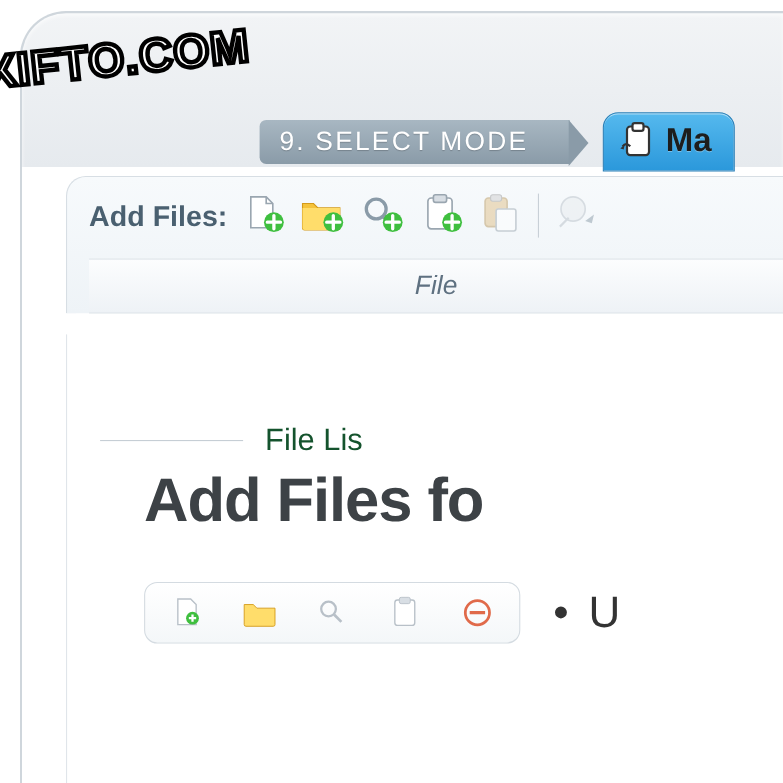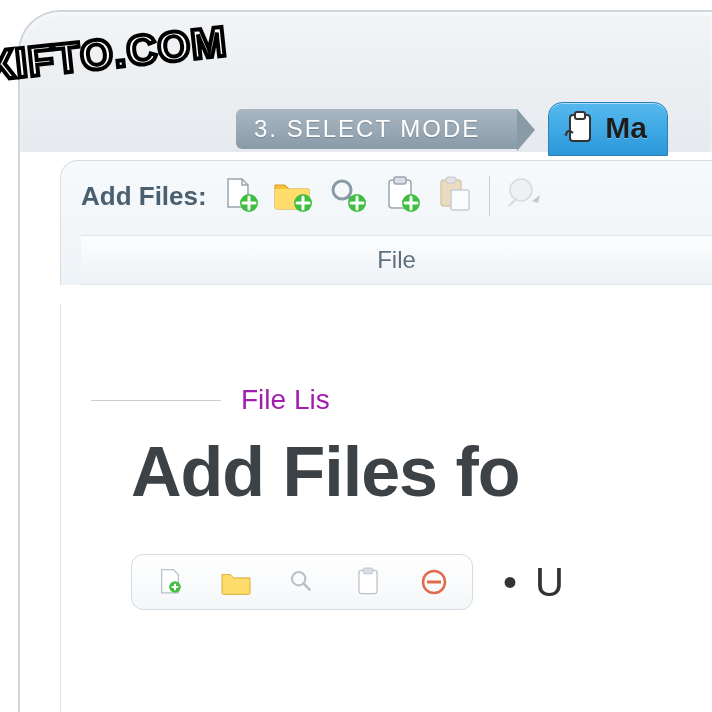--- a/index.html
+++ b/index.html
@@ -155,49 +155,50 @@
     }
     .column-header {
       background: linear-gradient(to bottom, #fcfdfe 0%, #eef2f6 100%);
       border-top: 1px solid #dfe5ea;
       border-bottom: 1px solid #dfe5ea;
       padding: 10px 0;
       text-align: center;
       font-size: 24px;
       color: #5f7181;
       margin-top: 6px;
+      font-style: italic;
     }
     .content-area {
       position: absolute;
       top: 292px;
       left: 40px;
       right: 0;
       bottom: 0;
       background: #ffffff;
       border-left: 1px solid #e0e5ea;
       padding: 80px 0 0 70px;
     }
     .empty-subtitle {
       font-size: 28px;
-      color: #a21caf;
-      margin-bottom: 16px;
+      color: #14532d;
+      margin-bottom: 6px;
       position: relative;
       padding-left: 110px;
     }
     .empty-subtitle::before {
       content: "";
       position: absolute;
       left: -40px;
       top: 50%;
       width: 130px;
       height: 1px;
       background: #c6ced5;
     }
     .empty-heading {
-      font-size: 70px;
+      font-size: 56px;
       font-weight: 800;
       color: #3d4246;
       letter-spacing: -1px;
       white-space: nowrap;
     }
     .lower-row {
       margin-top: 42px;
       display: flex;
       align-items: center;
       gap: 30px;
@@ -228,21 +229,21 @@
     }
   </style>
 </head>
 <body>
 
 <div class="window">
 
 
   <div class="tabs">
     <div class="breadcrumb-step">
-      <span>3. SELECT MODE</span>
+      <span>9. SELECT MODE</span>
     </div>
     <div class="active-tab">
       <span class="tab-icon">
         <svg width="34" height="34" viewBox="0 0 34 34">
           <rect x="7" y="4" width="20" height="26" rx="3" fill="#ffffff" stroke="#333" stroke-width="2"></rect>
           <rect x="12" y="1" width="10" height="7" rx="2" fill="#ffffff" stroke="#333" stroke-width="2"></rect>
           <path d="M 3 22 Q 6 18 10 22" fill="none" stroke="#333" stroke-width="2"></path>
           <path d="M 1 24 L 5 20 L 4 25 Z" fill="#333"></path>
         </svg>
       </span>

